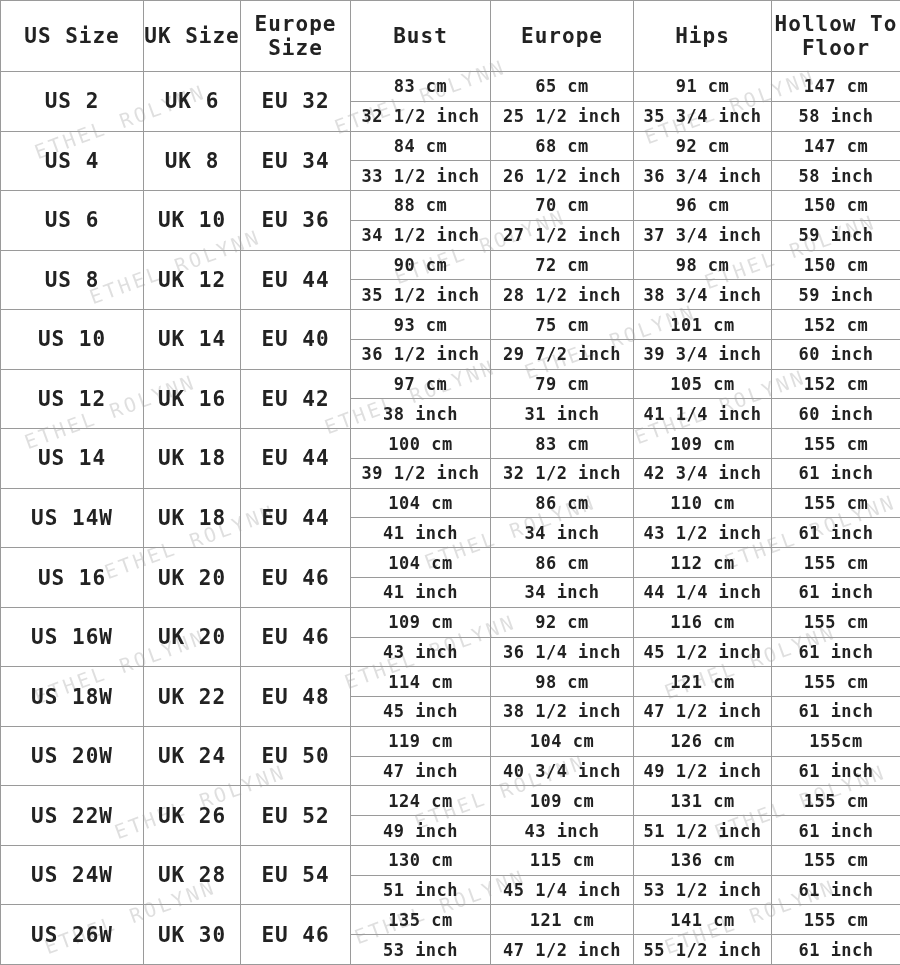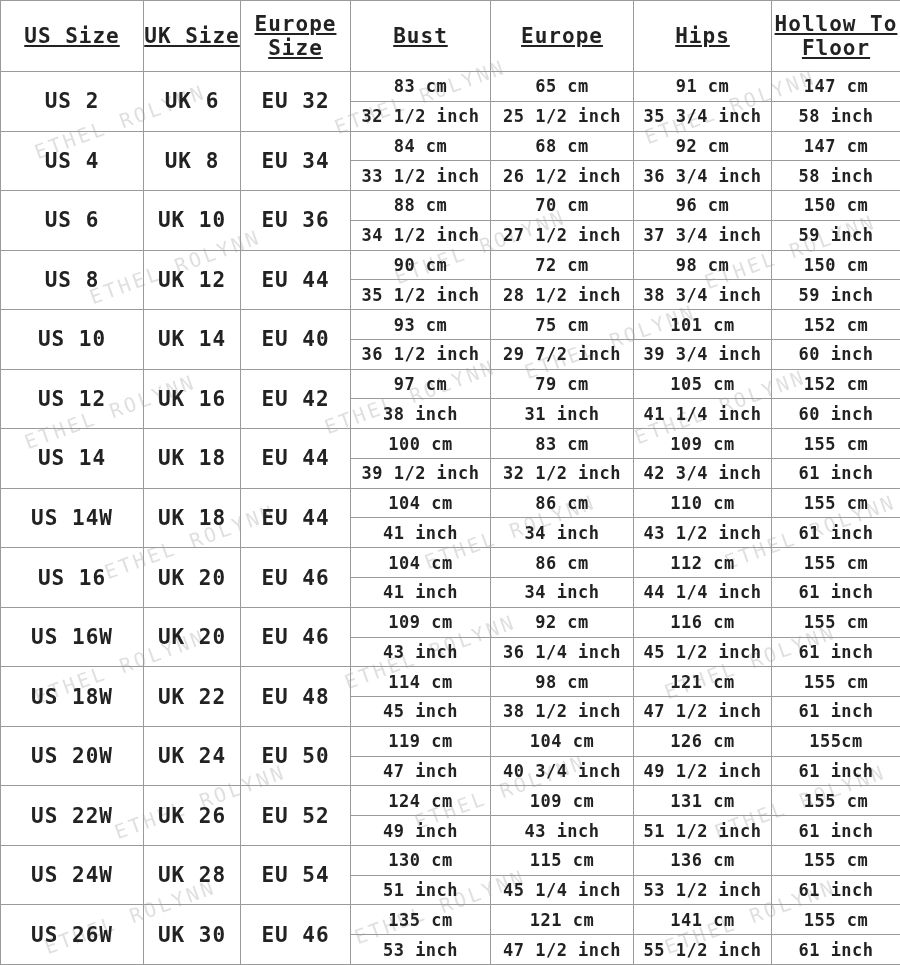--- a/index.html
+++ b/index.html
@@ -31,21 +31,20 @@
     font-weight: bold;
     background: transparent;
   }
   .hdr-cell {
     color: #e01b1b;
     font-size: 21px;
     letter-spacing: 1px;
     line-height: 1.15;
     height: 70px;
     background: #ffffff;
-    text-decoration: underline;
   }
   .col-us { width: 143px; }
   .col-uk { width: 97px; }
   .col-eu { width: 110px; }
   .col-bust { width: 140px; }
   .col-waist { width: 143px; }
   .col-hips { width: 138px; }
   .col-hollow { width: 129px; }
 
   tbody tr.row-shade td { background: #e0e0e0; }

